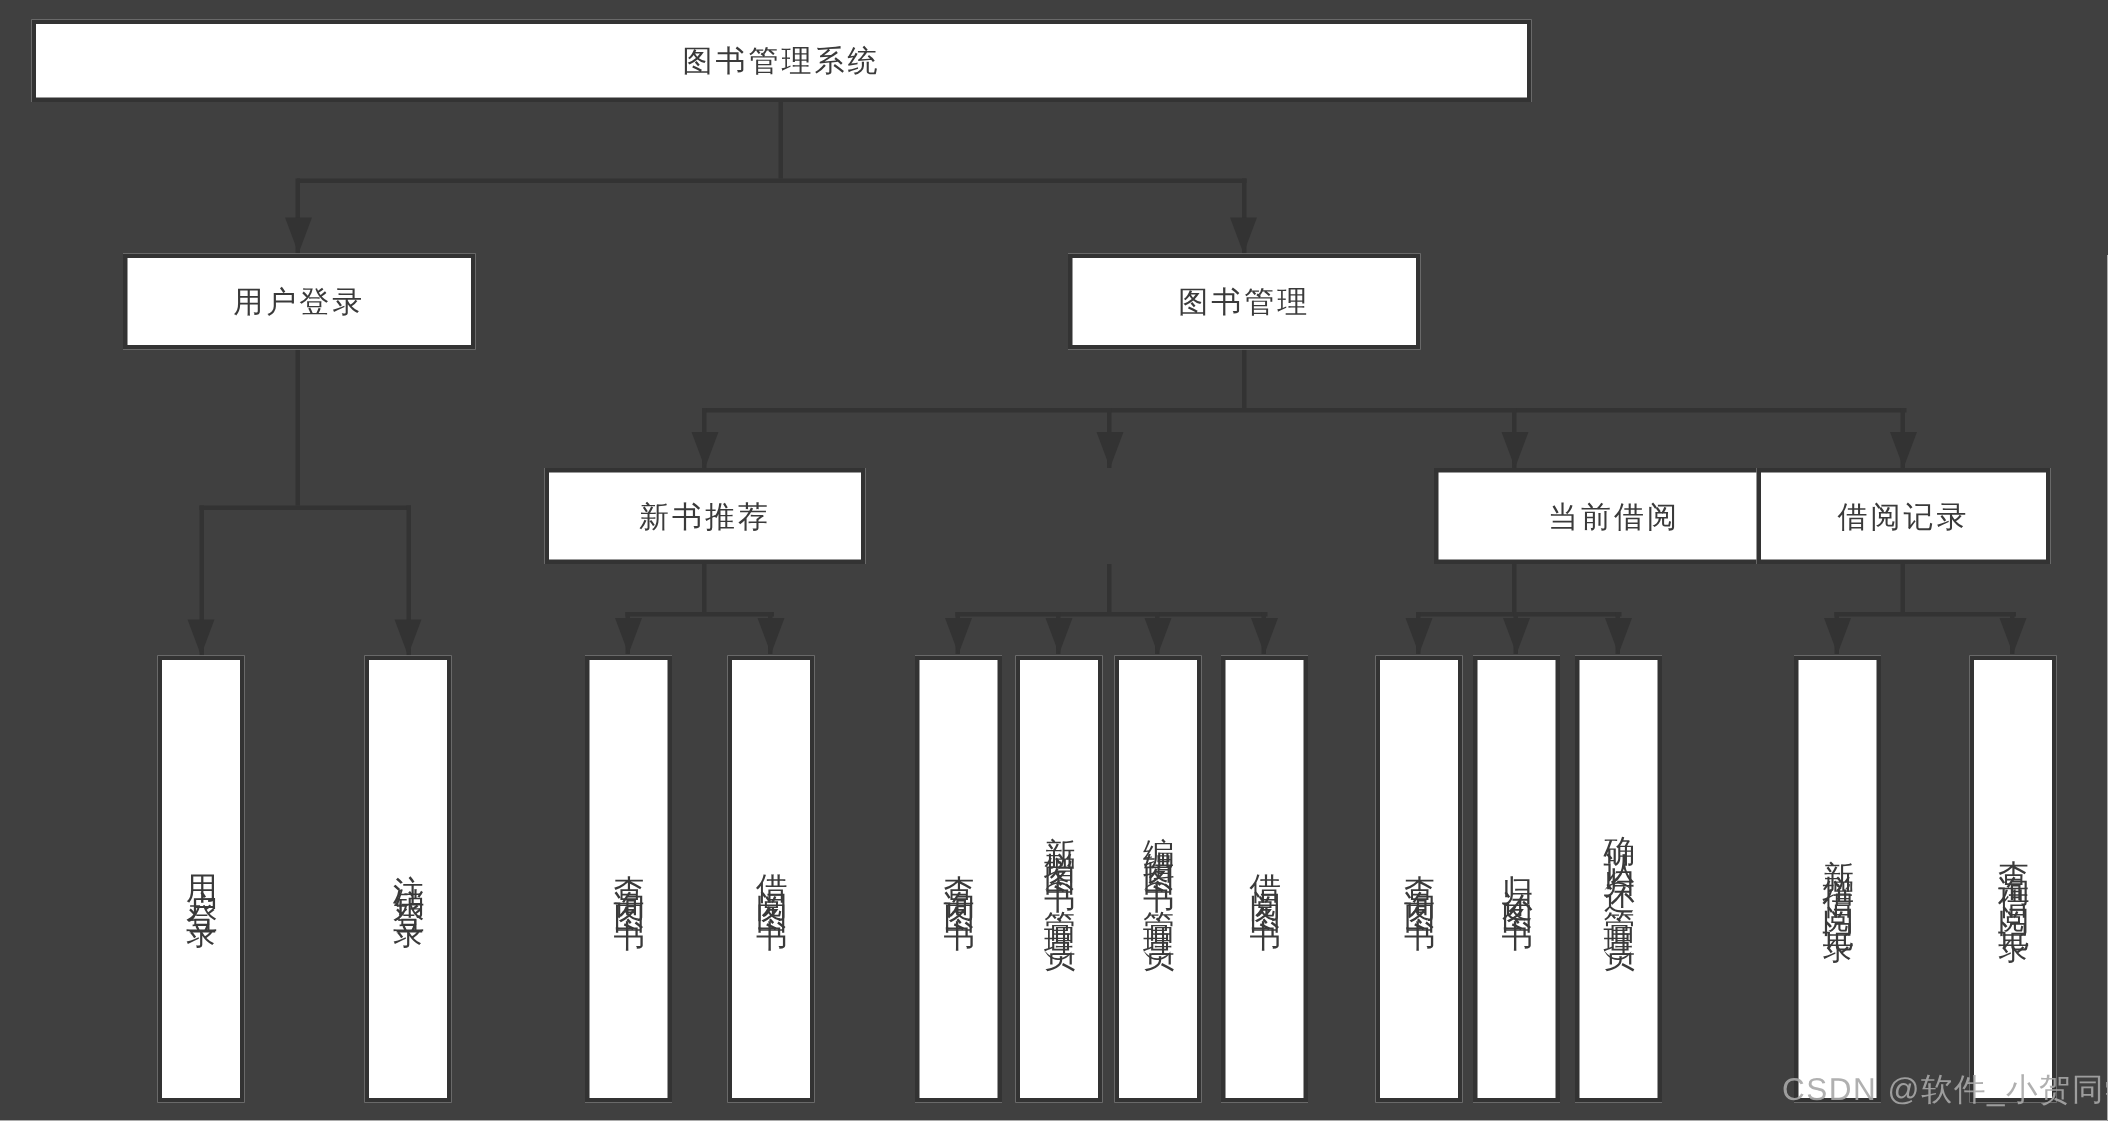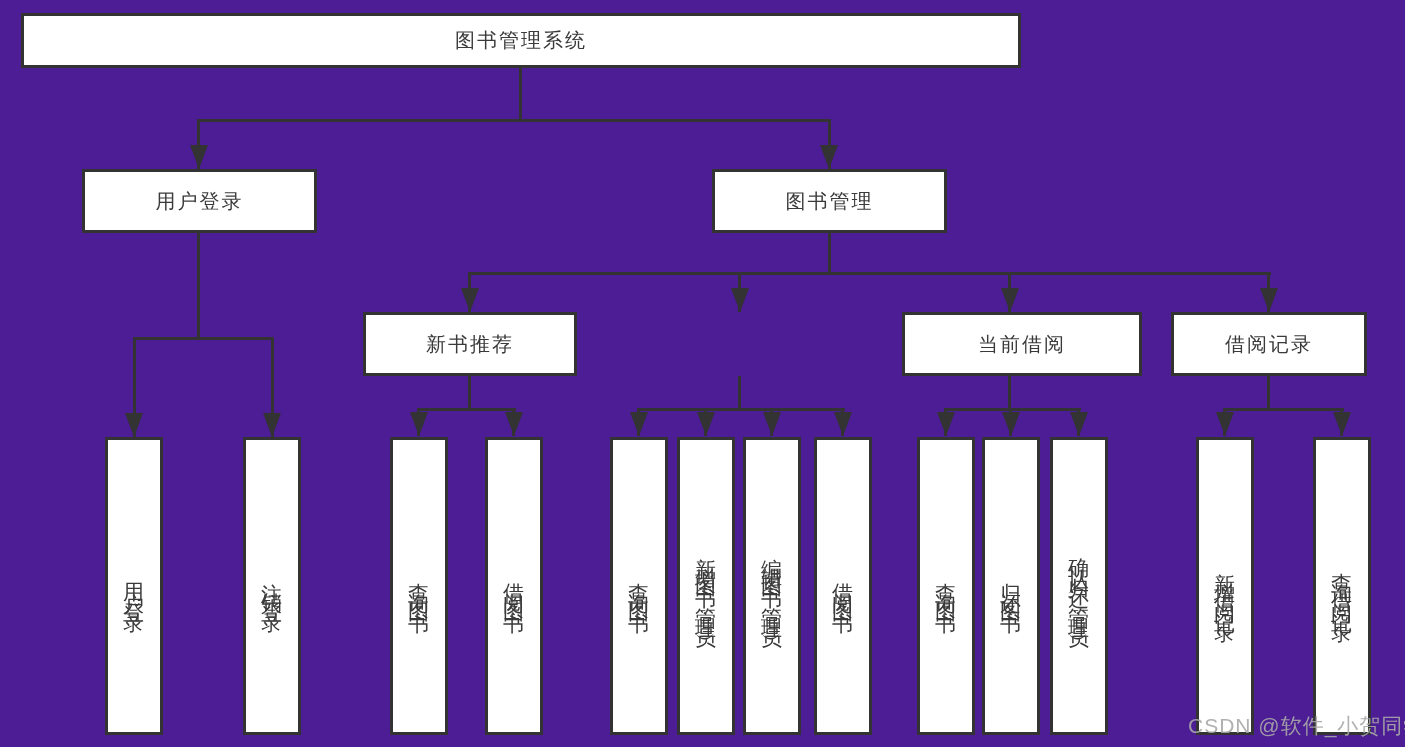--- a/index.html
+++ b/index.html
@@ -1,17 +1,17 @@
 <!DOCTYPE html>
 <html><head>
 <meta charset="utf-8">
 <style>
   html,body{margin:0;padding:0;background:#ffffff;}
   .canvas{
-    position:relative;width:1405px;height:747px;background:#4c1d95;
+    position:relative;width:1405px;height:747px;background:#404040;
     font-family:"Liberation Sans",sans-serif;overflow:hidden;
   }
   .node{
     position:absolute;box-sizing:border-box;border:3px solid #333333;background:#ffffff;
     display:flex;align-items:center;justify-content:center;
     font-size:20px;color:#3a3a3a;letter-spacing:2px;white-space:nowrap;
   }
   .leaf{
     writing-mode:vertical-rl;text-orientation:mixed;
     font-size:21px;letter-spacing:10px;line-height:1;
@@ -91,21 +91,21 @@
   <div class="ah" style="left:1216px;top:412px;"></div>
   <div class="vl" style="left:1340px;top:408px;height:28px;"></div>
   <div class="ah" style="left:1333px;top:412px;"></div>
 
   <div class="node" style="left:21px;top:13px;width:1000px;height:55px;">图书管理系统</div>
 
   <div class="node" style="left:82px;top:169px;width:235px;height:64px;">用户登录</div>
   <div class="node" style="left:712px;top:169px;width:235px;height:64px;">图书管理</div>
 
   <div class="node" style="left:363px;top:312px;width:214px;height:64px;">新书推荐</div>
-  <div class="node" style="left:902px;top:312px;width:240px;height:64px;">当前借阅</div>
+  <div class="node" style="left:956px;top:312px;width:240px;height:64px;">当前借阅</div>
   <div class="node" style="left:1171px;top:312px;width:196px;height:64px;">借阅记录</div>
 
   <div class="node leaf" style="left:105px;top:437px;width:58px;height:298px;">用户登录</div>
   <div class="node leaf" style="left:243px;top:437px;width:58px;height:298px;">注销登录</div>
 
   <div class="node leaf" style="left:390px;top:437px;width:58px;height:298px;">查询图书</div>
   <div class="node leaf" style="left:485px;top:437px;width:58px;height:298px;">借阅图书</div>
 
   <div class="node leaf" style="left:610px;top:437px;width:58px;height:298px;">查询图书</div>
   <div class="node leaf" style="left:677px;top:437px;width:58px;height:298px;">新增图书（管理员）</div>

